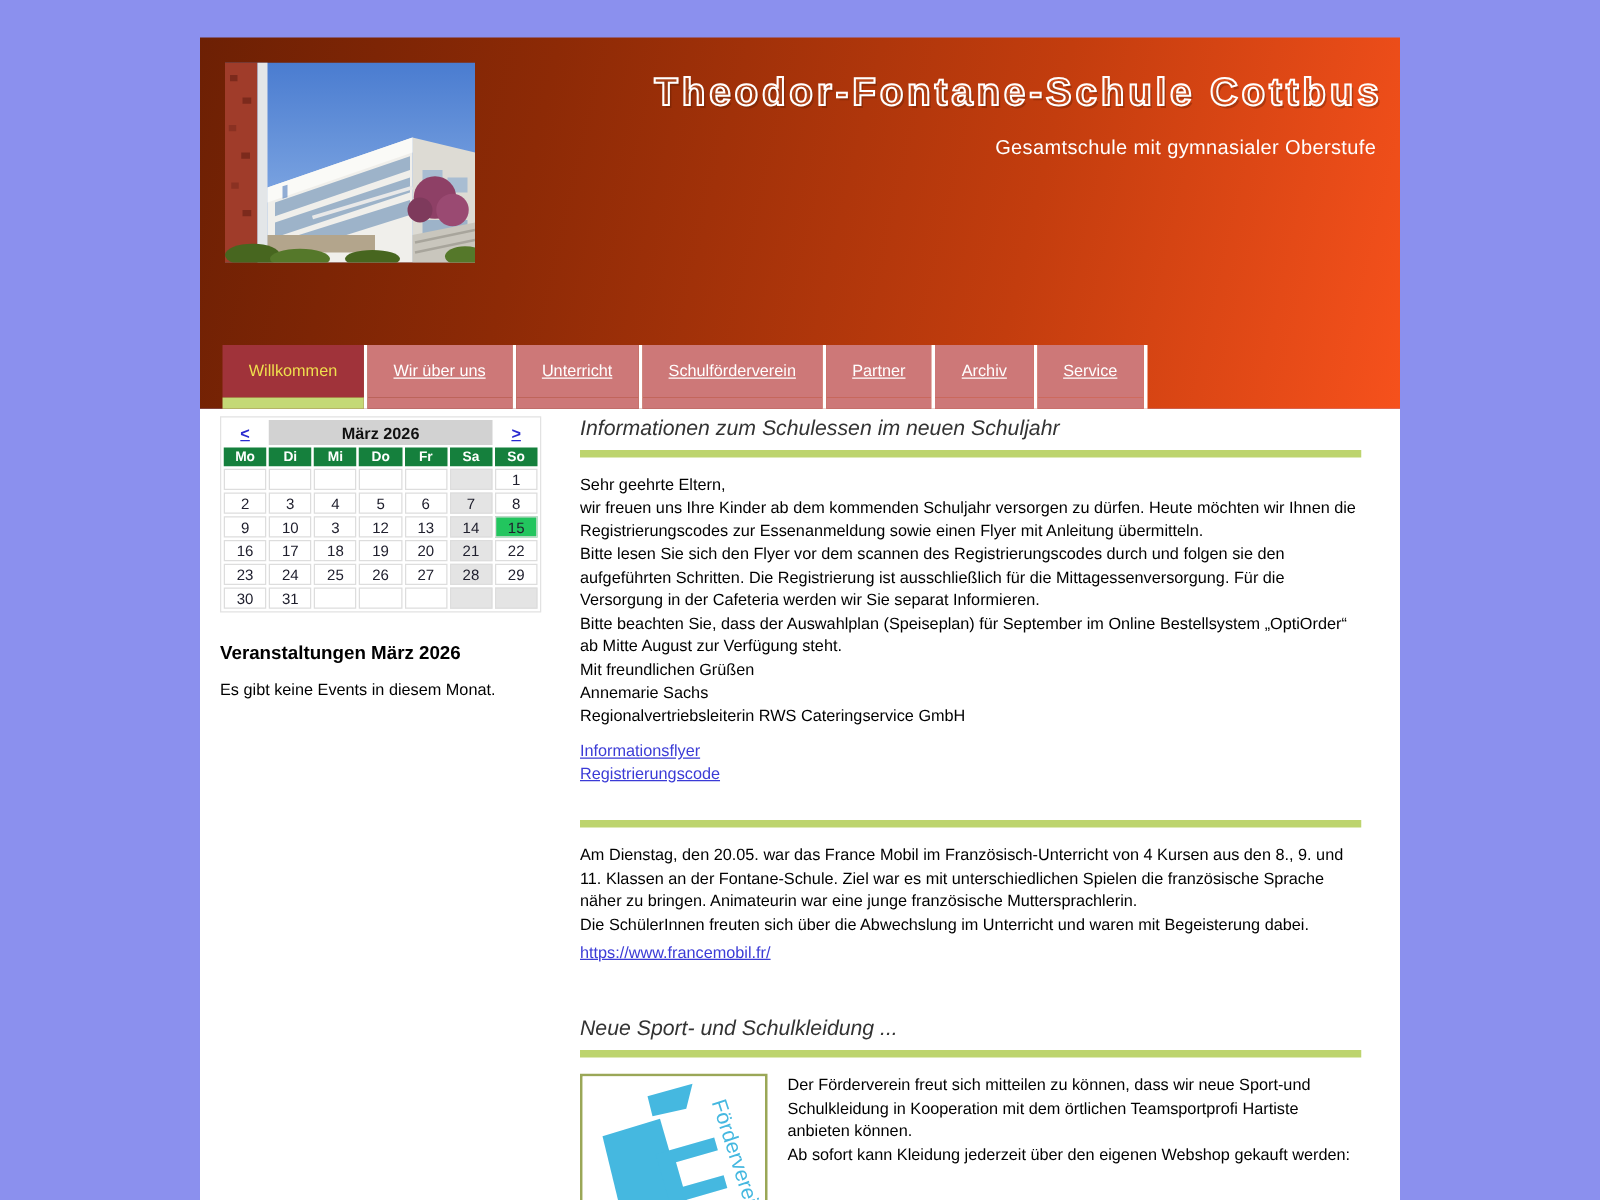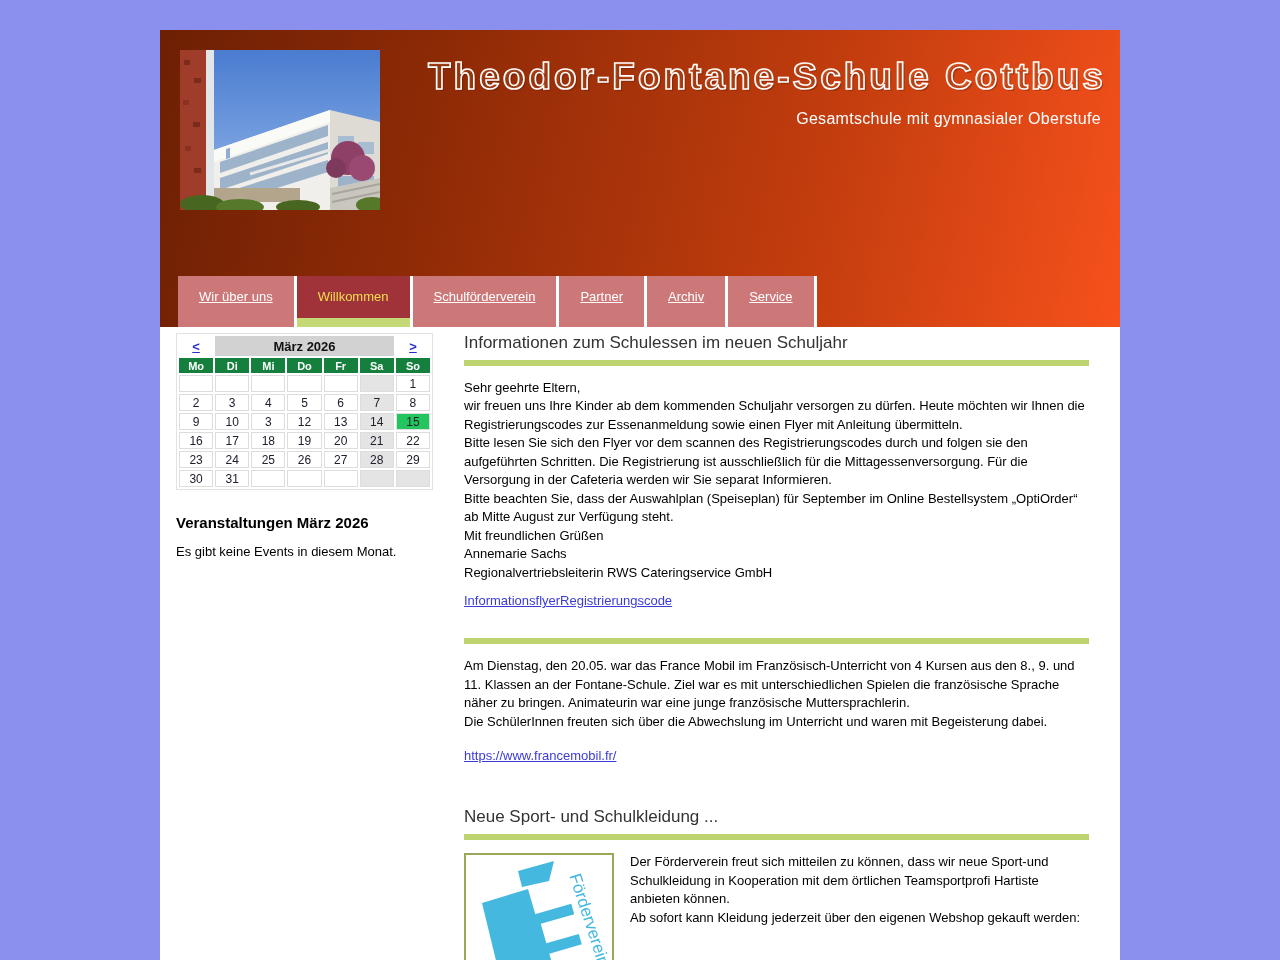--- a/index.html
+++ b/index.html
@@ -12,22 +12,22 @@
   .site { position:absolute; left:160px; top:30px; width:960px; }
 
   
   .header {
     position:relative; height:297px;
     background:linear-gradient(103deg,#6d2004 0%,#8d2a06 28%,#c33d0e 68%,#f6511c 100%);
   }
   .photo-frame { position:absolute; left:20px; top:20px; width:200px; height:160px; }
   .photo-frame svg { display:block; }
   .site-title {
-    position:absolute; left:268px; right:14px; top:26px; text-align:left;
-    font-size:37px; font-weight:bold; letter-spacing:3px; white-space:nowrap;
+    position:absolute; left:268px; right:14px; top:26px; text-align:right;
+    font-size:31px; font-weight:bold; letter-spacing:3px; white-space:nowrap;
     color:rgba(255,150,90,0.16);
     -webkit-text-stroke:1.6px #ffffff;
     text-shadow:2px 2px 0 rgba(90,25,0,0.35);
   }
   .site-subtitle {
     position:absolute; right:19px; top:80px; color:#ffffff; font-size:16px; letter-spacing:0.3px;
   }
 
   
   .nav { position:absolute; left:18px; bottom:0; display:flex; height:51px; }
@@ -56,24 +56,24 @@
   .cal-month { height:16px; background:#d2d2d2; font-weight:bold; font-size:13px; color:#111; }
   .cal-dow { height:15px; background:#15803d; color:#fff; font-size:11px; font-weight:bold; }
   .cal-day { height:17px; background:#fff; border:1px solid #dddddd; color:#20202e; }
   .cal-day.we { background:#e4e4e4; }
   .cal-day.today { background:#22c55e; }
 
   .events-heading { margin-top:24px; font-size:15px; font-weight:bold; color:#000; }
   .events-empty { margin-top:13px; font-size:13px; color:#000; }
 
   
-  .section h2 { margin:0; font-size:17px; font-weight:400; color:#333; }
+  .section h2 { margin:0; font-size:17px; font-weight:400; color:#333;font-style:italic; }
   .section .bar { height:6px; background:#bdd46e; margin:7px 0 13px; }
   .section .body { font-size:13px; line-height:1.42; color:#000; white-space:pre-line; }
-  .links { margin-top:10px; display:flex; flex-direction:row; font-size:13px; line-height:1.4; }
+  .links { margin-top:10px; display:flex; flex-direction:column; font-size:13px; line-height:1.4; }
   .links a, a.inline-link { color:#3b3bd6; text-decoration:underline; }
   .section + .section { margin-top:28px; }
   .section.gap-large { margin-top:42px; }
   .sec-row { display:flex; align-items:flex-start; }
   .logo-box {
     width:150px; height:158px; border:2px solid #9aa757; background:#fff; flex:none; overflow:hidden;
   }
   .sec-row .side-text { margin-left:16px; width:455px; }
 </style>
 </head>
@@ -130,26 +130,30 @@
 
         <ellipse cx="22" cy="154" rx="22" ry="9" fill="#47661f"></ellipse>
         <ellipse cx="60" cy="157" rx="24" ry="8" fill="#55782a"></ellipse>
         <ellipse cx="118" cy="157" rx="22" ry="7" fill="#47661f"></ellipse>
         <ellipse cx="192" cy="155" rx="16" ry="8" fill="#55782a"></ellipse>
       </svg>
     </div>
     <div class="site-title">Theodor-Fontane-Schule  Cottbus</div>
     <div class="site-subtitle">Gesamtschule mit gymnasialer Oberstufe</div>
     <div class="nav">
-        <div class="tab">
-          <span class="tab-label">Wir über uns</span>
-          <span class="tab-under"></span>
-        </div>
         <div class="tab active">
           <span class="tab-label">Willkommen</span>
+          <span class="tab-under"></span>
+        </div>
+        <div class="tab">
+          <span class="tab-label">Wir über uns</span>
+          <span class="tab-under"></span>
+        </div>
+        <div class="tab">
+          <span class="tab-label">Unterricht</span>
           <span class="tab-under"></span>
         </div>
         <div class="tab">
           <span class="tab-label">Schulförderverein</span>
           <span class="tab-under"></span>
         </div>
         <div class="tab">
           <span class="tab-label">Partner</span>
           <span class="tab-under"></span>
         </div>
@@ -261,21 +265,21 @@
         <div class="links">
             <a href="#">Informationsflyer</a>
             <a href="#">Registrierungscode</a>
           </div>
       </div>
 
       <div class="section">
         <div class="bar"></div>
         <div class="body">Am Dienstag, den 20.05. war das France Mobil im Französisch-Unterricht von 4 Kursen aus den 8., 9. und 11. Klassen an der Fontane-Schule. Ziel war es mit unterschiedlichen Spielen die französische Sprache näher zu bringen. Animateurin war eine junge französische Muttersprachlerin.
 Die SchülerInnen freuten sich über die Abwechslung im Unterricht und waren mit Begeisterung dabei.</div>
-        <div class="links" style="margin-top:16px">
+        <div class="links" style="margin-top:4px">
             <a href="#">https://www.francemobil.fr/</a>
           </div>
       </div>
 
       <div class="section gap-large">
         <h2>Neue Sport- und Schulkleidung ...</h2>
         <div class="bar"></div>
         <div class="sec-row">
           <div class="logo-box">
             <svg width="146" height="154" viewBox="0 0 146 154">

